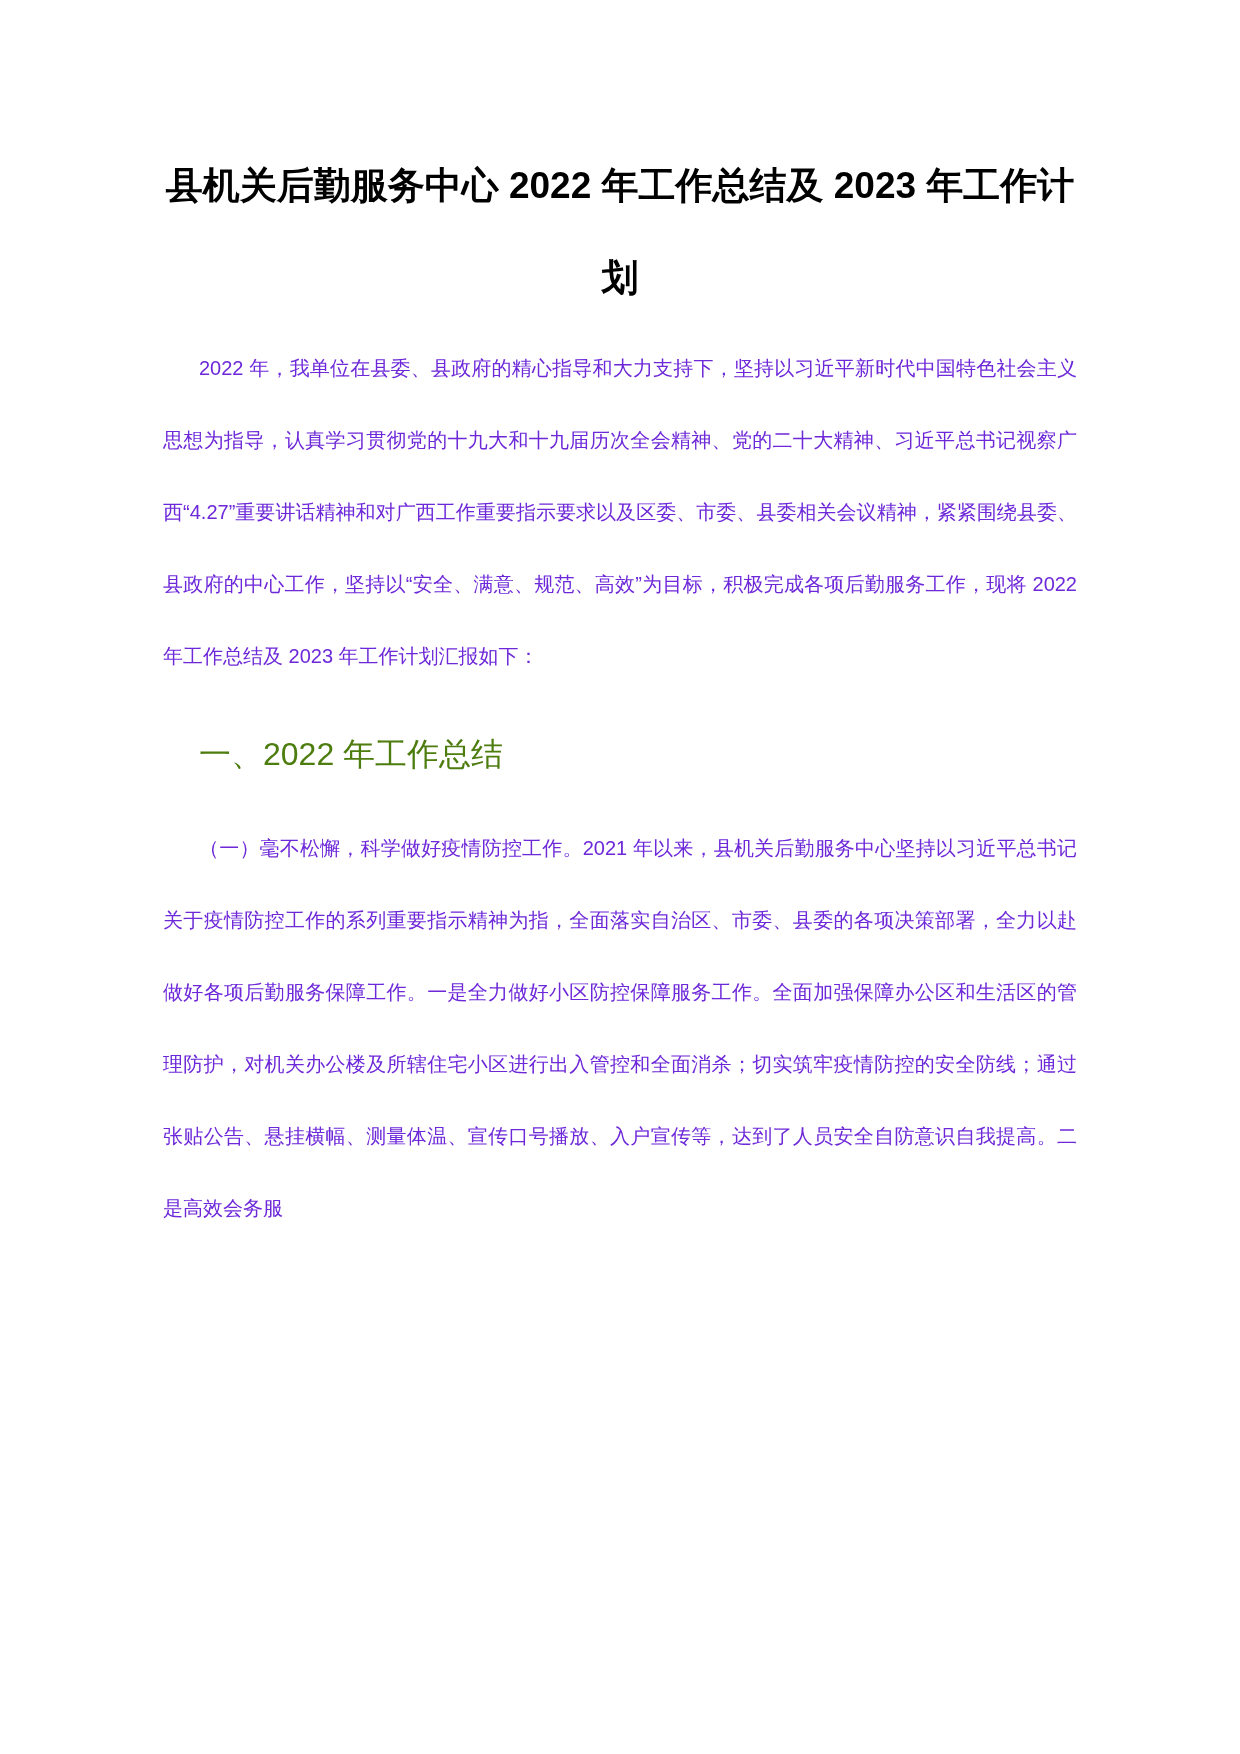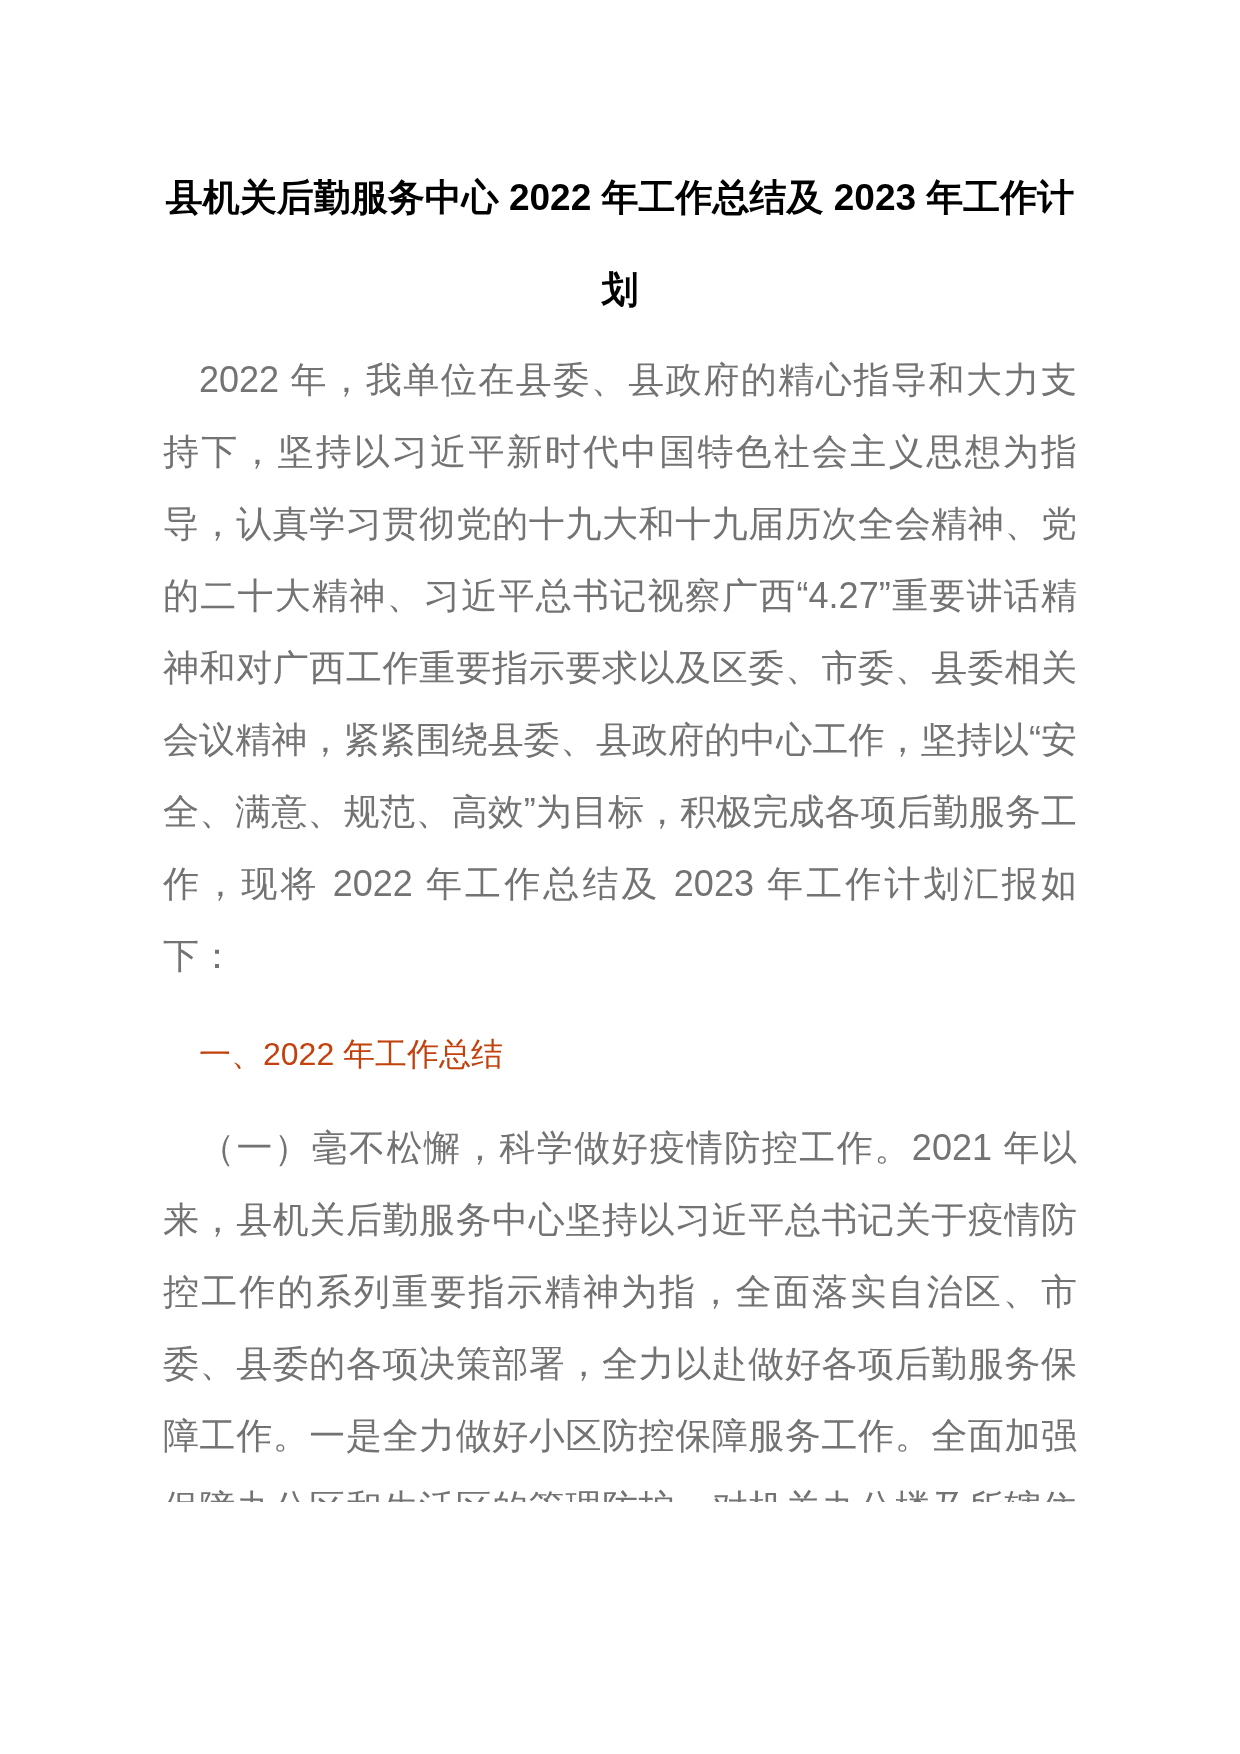--- a/index.html
+++ b/index.html
@@ -10,46 +10,45 @@
   .page {
     position: relative;
     width: 1240px;
     height: 1490px;
     box-sizing: border-box;
     background: #ffffff;
     color: #000000;
     padding: 140px 163px 0 163px;
     overflow: hidden;
     font-family: "Liberation Sans", "DejaVu Sans", sans-serif;
-    margin-top: 12px;
   }
   .doc-title {
     margin: 0;
     font-size: 37px;
     font-weight: 700;
     line-height: 92px;
     text-align: center;
     color: #000000;
   }
   .para {
     margin: 8px 0 0 0;
-    font-size: 36px;
+    font-size: 20px;
     line-height: 72px;
     text-align: justify;
     text-indent: 36px;
-    color: #737373;
+    color: #6d28d9;
     word-break: break-all;
   }
   .heading {
     margin: 26px 0 22px 0;
     font-size: 32px;
     font-weight: 400;
     line-height: 72px;
     text-indent: 36px;
-    color: #c2410c;
+    color: #4d7c0f;
   }
 </style>
 </head>
 <body>
 
 <main class="page">
   <h1 class="doc-title">县机关后勤服务中心 2022 年工作总结及 2023 年工作计划</h1>
 
   <p class="para">2022 年，我单位在县委、县政府的精心指导和大力支持下，坚持以习近平新时代中国特色社会主义思想为指导，认真学习贯彻党的十九大和十九届历次全会精神、党的二十大精神、习近平总书记视察广西“4.27”重要讲话精神和对广西工作重要指示要求以及区委、市委、县委相关会议精神，紧紧围绕县委、县政府的中心工作，坚持以“安全、满意、规范、高效”为目标，积极完成各项后勤服务工作，现将 2022 年工作总结及 2023 年工作计划汇报如下：</p>
 

